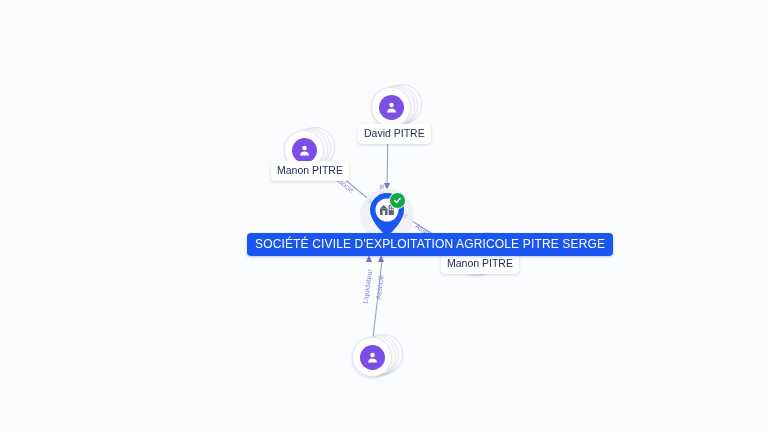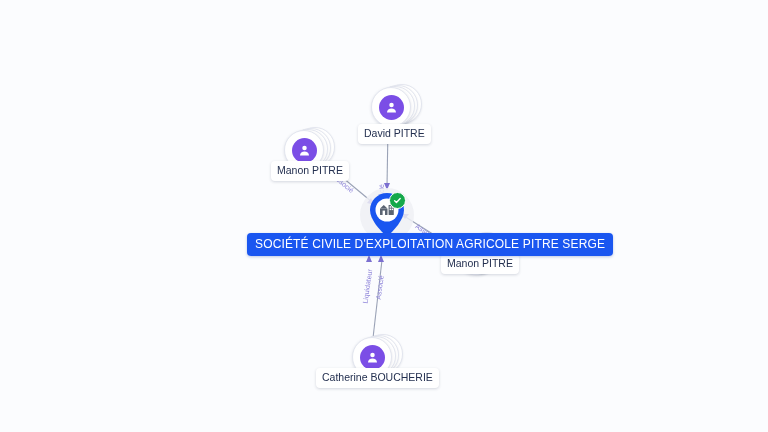--- a/index.html
+++ b/index.html
@@ -235,21 +235,20 @@
     <div class="card-stack s1"></div>
     <div class="card-front">
       <div class="avatar-circle">
         <svg width="15" height="15" viewBox="0 0 24 24" fill="#ffffff">
           <circle cx="12" cy="8" r="3.6"></circle>
           <path d="M4.8 20c0-4 3.3-6.4 7.2-6.4S19.2 16 19.2 20z"></path>
         </svg>
       </div>
     </div>
   </div>
-  <div class="name-chip" style="left:316px; top:368px;">Catherine BOUCHERIE</div>
 
   <div id="company-node">
     <div class="company-halo"></div>
     <div class="company-pin">
       <svg width="38" height="48" viewBox="0 0 38 48">
         <path d="M19 2 C9.6 2 2 9.6 2 19 C2 29 12 39 19 46 C26 39 36 29 36 19 C36 9.6 28.4 2 19 2 Z" fill="#1a56f0"></path>
         <circle cx="19" cy="19" r="11.5" fill="#ffffff"></circle>
         <g fill="#5b6472">
           <rect x="12" y="17.5" width="7.5" height="6.5" rx="0.6"></rect>
           <path d="M12 17.5 L15.75 14 L19.5 17.5 Z"></path>

